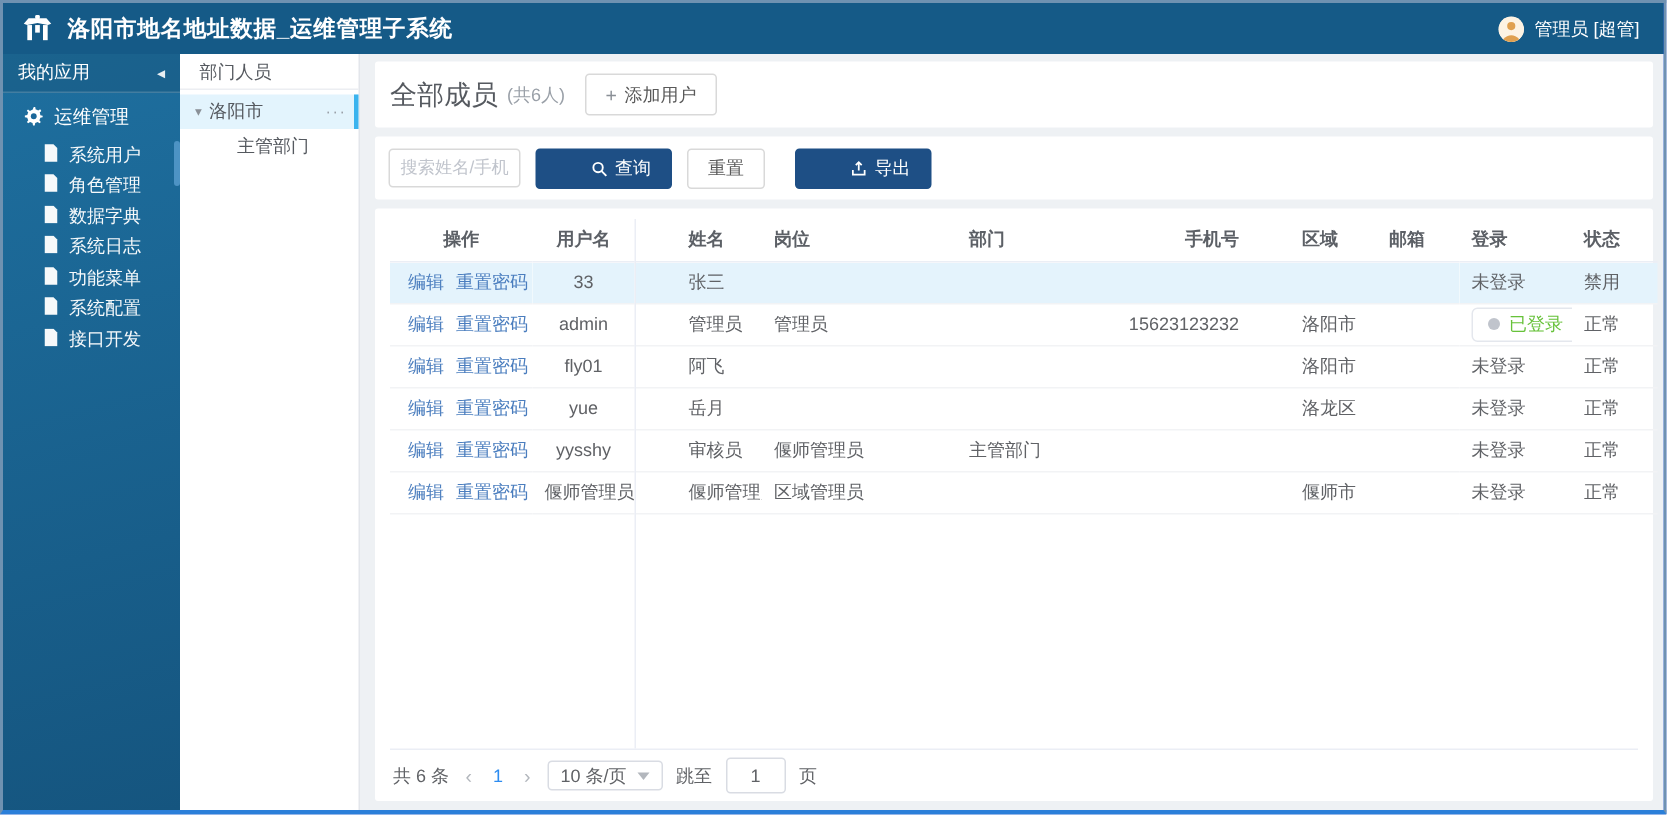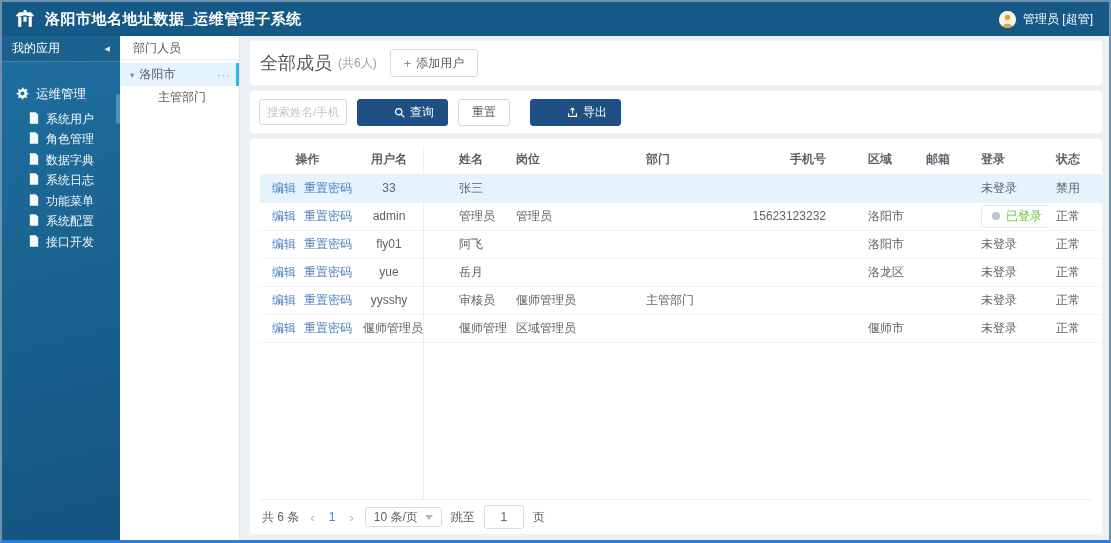--- a/index.html
+++ b/index.html
@@ -21,21 +21,21 @@
   
   .layout { flex: 1; display: flex; min-height: 0; }
 
   
   .sidebar { width: 118px; flex: 0 0 118px; background: linear-gradient(165deg, #1e6f9f 0%, #15557f 100%);
              color: #fff; position: relative; }
   .side-head { height: 26px; display: flex; align-items: center; justify-content: space-between;
                padding: 0 10px; font-size: 12px; background: rgba(0,0,0,.10);
                border-bottom: 1px solid rgba(255,255,255,.18); cursor: pointer; }
   .side-head .tri { font-size: 7px; opacity: .9; }
-  .menu { padding-top: 24px; }
+  .menu { padding-top: 8px; }
   .menu-group { display: flex; align-items: center; gap: 7px; padding: 0 0 6px 14px; font-size: 12.5px; cursor: pointer; }
   .menu-item { display: flex; align-items: center; gap: 7px; height: 20.5px; padding-left: 27px;
                font-size: 12px; cursor: pointer; opacity: .96; }
   .side-thumb { position: absolute; right: 0; top: 58px; width: 4px; height: 30px;
                 background: #4d93c4; border-radius: 2px; }
 
   
   .dept { width: 120px; flex: 0 0 120px; background: #fff; border-right: 1px solid #e3e6eb; }
   .dept-title { height: 24px; line-height: 24px; padding-left: 13px; font-size: 12px; color: #55595f;
                 border-bottom: 1px solid #eceef2; }

